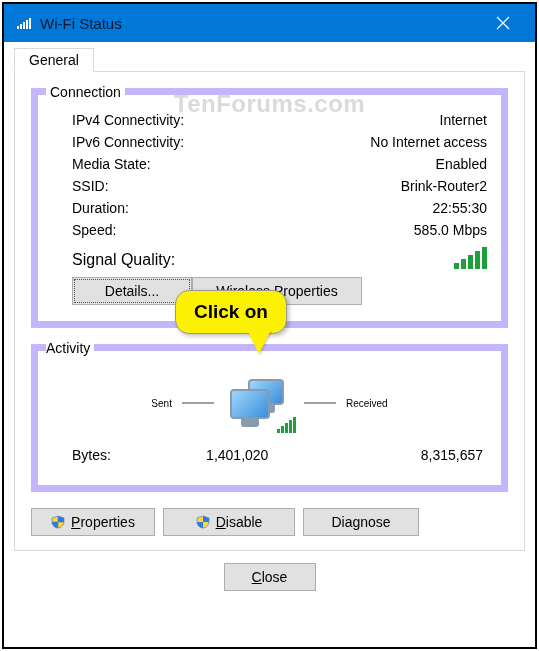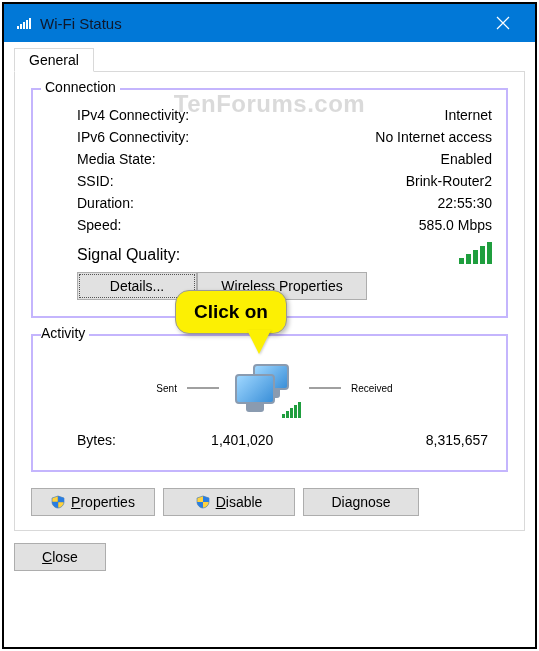--- a/index.html
+++ b/index.html
@@ -6,21 +6,21 @@
   body { margin: 0; padding: 0; background: #fff; width: 539px; height: 651px; position: relative; }
   .outer-border { border: 2px solid #000; width: 535px; height: 647px; margin: 2px; background: #fff; }
   .titlebar { background: #0178d7; color: #0f172a; height: 38px; display: flex; align-items: center; padding: 0 12px; }
   .titlebar .icon-slot { margin-right: 8px; display: flex; align-items: center; }
   .titlebar .title { font-size: 15px; flex: 1; font-weight: 400; }
   .titlebar .close { width: 40px; display: flex; align-items: center; justify-content: center; height: 38px; }
   .body-area { padding: 6px 10px 10px 10px; background: #fff; }
   .tabs { display: flex; margin-bottom: -1px; }
   .tab { border: 1px solid #d9d9d9; border-bottom: 1px solid #fff; background: #fff; padding: 3px 14px; font-size: 14px; position: relative; z-index: 2; }
   .tab-content { border: 1px solid #d9d9d9; padding: 16px 16px 14px 16px; position: relative; }
-  .group { border: 2px solid #c4b5fd; padding: 14px 14px 16px 24px; margin-bottom: 16px; position: relative; }
+  .group { border: 7px solid #c4b5fd; padding: 14px 14px 16px 14px; margin-bottom: 16px; position: relative; }
   .group-label { position: absolute; top: -11px; left: 8px; background: #fff; padding: 0 4px; font-size: 14px; }
   .row { display: flex; justify-content: space-between; font-size: 14px; padding: 3px 0 3px 20px; }
   .row .k { }
   .row .v { text-align: right; }
   .signal-row { display: flex; justify-content: space-between; align-items: flex-end; padding: 4px 0 8px 20px; }
   .signal-bars { display: flex; align-items: flex-end; gap: 2px; height: 24px; }
   .signal-bars span { width: 5px; background: #1f9e3e; }
   .signal-bars span:nth-child(1){height:6px}
   .signal-bars span:nth-child(2){height:10px}
   .signal-bars span:nth-child(3){height:14px}
@@ -48,21 +48,21 @@
   .mini-bars span:nth-child(4){height:13px}
   .mini-bars span:nth-child(5){height:16px}
   .dash { height: 2px; flex: 0 0 32px; background: #a0a0a0; }
   .bytes-row { display: flex; font-size: 14px; padding: 16px 4px 6px 20px; }
   .bytes-row .lbl { flex: 0 0 100px; }
   .bytes-row .sentv { flex: 1; text-align: center; padding-right: 50px; }
   .bytes-row .recvv { flex: 1; text-align: right; }
   .bottom-btns { display: flex; gap: 8px; margin-top: 14px; }
   .shield { width: 14px; height: 14px; }
   .ul { text-decoration: underline; }
-  .close-row { display: flex; justify-content: flex-start; margin-top: 12px; }
+  .close-row { display: flex; justify-content: center; margin-top: 12px; }
   .close-btn { width: 92px; }
   .watermark { position: absolute; top: 18px; left: 50%; transform: translateX(-50%); font-size: 24px; font-weight: 700; color: rgba(150,150,150,0.35); letter-spacing: 0.5px; text-shadow: 1px 1px 0 rgba(255,255,255,0.6); pointer-events: none; user-select: none; z-index: 5; }
   .callout { position: absolute; z-index: 20; left: 160px; top: 218px; }
   .callout-box { background: #fcf003; border: 1px solid #999; border-radius: 14px; padding: 10px 18px; font-weight: 700; font-size: 19px; box-shadow: 2px 2px 4px rgba(0,0,0,0.25); }
   .callout-tail { width: 0; height: 0; border-left: 12px solid transparent; border-right: 12px solid transparent; border-top: 24px solid #fcf003; position: absolute; left: 72px; top: 40px; filter: drop-shadow(1px 1px 1px rgba(0,0,0,0.2)); }
 </style>
 </head>
 <body>
 
 <div class="outer-border">

